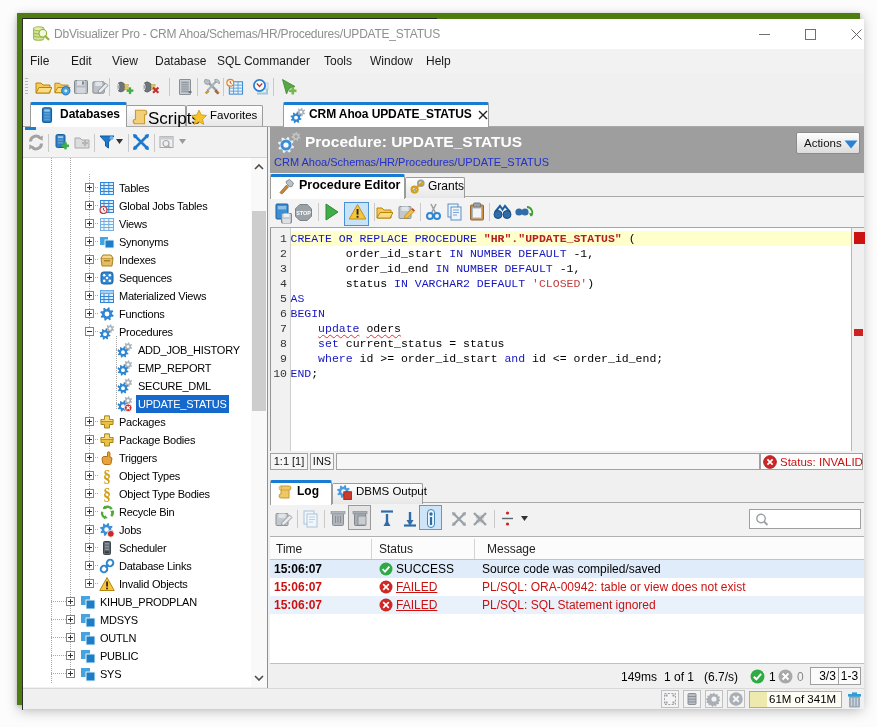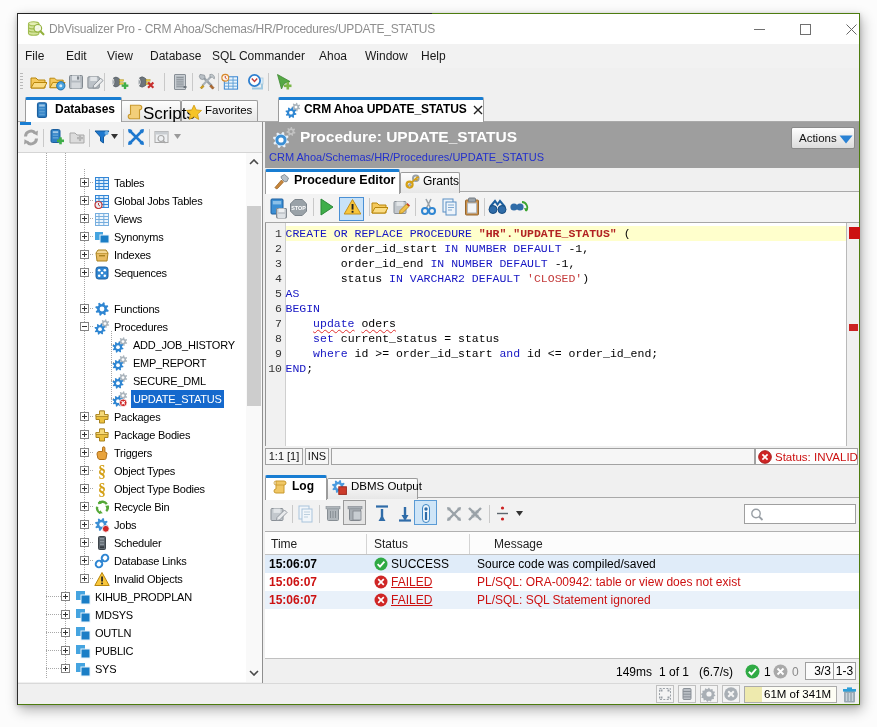--- a/index.html
+++ b/index.html
@@ -1,18 +1,18 @@
 <!DOCTYPE html>
 <html><head><meta charset="utf-8"><style>
 * { margin:0; padding:0; box-sizing:border-box; }
 html,body { width:877px; height:727px; overflow:hidden; background:#fcfcfc;
   font-family:"Liberation Sans", sans-serif; }
 .a { position:absolute; }
 .win { position:absolute; left:17px; top:13px; width:843px; height:692px;
-  border:1px solid #4d7c0f; background:#f0f0f0;
+  border:6px solid #4d7c0f; background:#f0f0f0;
   box-shadow:2px 5px 12px rgba(0,0,0,.30), 0 1px 4px rgba(0,0,0,.18); }
 .topdark { position:absolute; left:-1px; top:-1px; width:415px; height:1px; background:#232323; }
 .titlebar { left:0; top:0; width:841px; height:30px; background:#fff; }
 .title-txt { left:31px; top:0; height:30px; line-height:31px; font-size:12px; letter-spacing:-0.22px; color:#8f8f8f; white-space:pre; }
 .menubar { left:0; top:30px; width:841px; height:24px; background:#f2f2f2; }
 .mi { top:0; height:24px; line-height:25px; font-size:12px; color:#1a1a1a; }
 .toolbar { left:0; top:54px; width:841px; height:28px; background:#f0f0f0; }
 .tbi { top:5px; width:18px; height:18px; }
 .tsep { top:5px; width:1px; height:18px; background:#c9c9c9; }
 .tabrow { left:0; top:82px; width:841px; height:26px; background:#f0f0f0; border-bottom:1px solid #a9a9a9; }
@@ -93,21 +93,21 @@
         <path d="M18.5 10.5 L28.5 20.5 M28.5 10.5 L18.5 20.5" stroke="#666" stroke-width="1"></path>
       </svg>
   </div>
 
   <div class="a menubar">
     <span class="a mi" style="left:7px">File</span>
     <span class="a mi" style="left:48px">Edit</span>
     <span class="a mi" style="left:89px">View</span>
     <span class="a mi" style="left:132px">Database</span>
     <span class="a mi" style="left:194px">SQL Commander</span>
-    <span class="a mi" style="left:301px">Ahoa</span>
+    <span class="a mi" style="left:301px">Tools</span>
     <span class="a mi" style="left:347px">Window</span>
     <span class="a mi" style="left:403px">Help</span>
   </div>
 
   <div class="a toolbar" id="maintoolbar">
     <div class="a" style="left:2px;top:5px;width:3px;height:18px;background-image:repeating-linear-gradient(to bottom,#b9b9b9 0 1px,transparent 1px 3px)"></div>
     <svg class="a tbi" style="left:11px" width="18" height="18" viewBox="0 0 18 18">
       <path d="M2 15 L2 5 L7 5 L9 7 L16 7 L16 15 Z" fill="#f5c95c" stroke="#b8860b" stroke-width="1"></path>
       <path d="M2 15 L5 9.5 L18 9.5 L15 15 Z" fill="#fadc84" stroke="#b8860b" stroke-width="1"></path>
     </svg>
@@ -329,20 +329,30 @@
                 <rect x="2" y="2" width="12" height="12" rx="2.5" fill="#2f86d2" stroke="#1c5f9e"></rect>
                 <g fill="#fff">
                   <circle cx="5.2" cy="5.2" r="1.3"></circle>
                   <circle cx="10.8" cy="5.2" r="1.3"></circle>
                   <circle cx="8" cy="8" r="1.3"></circle>
                   <circle cx="5.2" cy="10.8" r="1.3"></circle>
                   <circle cx="10.8" cy="10.8" r="1.3"></circle>
                 </g>
               </svg></span>
             <span class="tlab" style="left:96px">Sequences</span>
+          </div>
+        <div class="trow" style="top:129px">
+            <div class="hguide" style="left:66px;top:8px;width:10px"></div>
+            <div class="ebox plus" style="left:62px"></div>
+            <span class="ticon" style="left:76px"><svg width="16" height="16" viewBox="0 0 16 16">
+                <rect x="1.5" y="2.5" width="13" height="12" fill="#ddeefc" stroke="#3386d6"></rect>
+                <path d="M1.5 5.5 H14.5 M1.5 8.5 H14.5 M1.5 11.5 H14.5 M5 2.5 V14.5 M9.8 2.5 V14.5" stroke="#3386d6" stroke-width="1"></path>
+                <rect x="1.5" y="2.5" width="13" height="3" fill="#a9d0f0"></rect>
+              </svg></span>
+            <span class="tlab" style="left:96px">Materialized Views</span>
           </div>
         <div class="trow" style="top:147px">
             <div class="hguide" style="left:66px;top:8px;width:10px"></div>
             <div class="ebox plus" style="left:62px"></div>
             <span class="ticon" style="left:76px"><svg width="16" height="16" viewBox="0 0 16 16">
                 <path d="M14.66 9.35 L14.27 10.63 L12.06 10.74 L11.45 11.48 L11.76 13.67 L10.58 14.29 L8.94 12.81 L7.98 12.90 L6.65 14.66 L5.37 14.27 L5.26 12.06 L4.52 11.45 L2.33 11.76 L1.71 10.58 L3.19 8.94 L3.10 7.98 L1.34 6.65 L1.73 5.37 L3.94 5.26 L4.55 4.52 L4.24 2.33 L5.42 1.71 L7.06 3.19 L8.02 3.10 L9.35 1.34 L10.63 1.73 L10.74 3.94 L11.48 4.55 L13.67 4.24 L14.29 5.42 L12.81 7.06 L12.90 8.02 Z" fill="#2f86d2"></path>
                 <circle cx="8" cy="8" r="2.4" fill="#fff"></circle>
               </svg></span>
             <span class="tlab" style="left:96px">Functions</span>
           </div>
@@ -779,21 +789,21 @@
         <div class="a" style="left:479px;top:6px;width:112px;height:20px;background:#fff;border:1px solid #9f9f9f">
           <svg class="a" style="left:4px;top:2px" width="16" height="16" viewBox="0 0 16 16">
             <circle cx="7" cy="6.5" r="4.2" fill="none" stroke="#9aa0a6" stroke-width="1.4"></circle>
             <line x1="10" y1="9.5" x2="13.5" y2="13" stroke="#9aa0a6" stroke-width="1.8"></line>
           </svg>
         </div>
       </div>
       <div class="a theader">
         <span class="tcol" style="left:6px">Time</span>
         <span class="tcol" style="left:109px">Status</span>
-        <span class="tcol" style="left:229px">Message</span>
+        <span class="tcol" style="left:217px">Message</span>
         <div class="tvline" style="left:101px"></div>
         <div class="tvline" style="left:204px"></div>
       </div>
       <div class="logrow" style="top:433px;background:#e0ecf9">
         <span class="a b" style="left:4px">15:06:07</span>
         <svg class="a" style="left:109px;top:2px" width="14" height="14" viewBox="0 0 14 14">
             <circle cx="7" cy="7" r="6.5" fill="#2faa44"></circle>
             <path d="M3.6 7.2 L6 9.6 L10.4 4.6" stroke="#fff" stroke-width="1.8" fill="none"></path>
           </svg>
         <span class="a" style="left:126px">SUCCESS</span>

